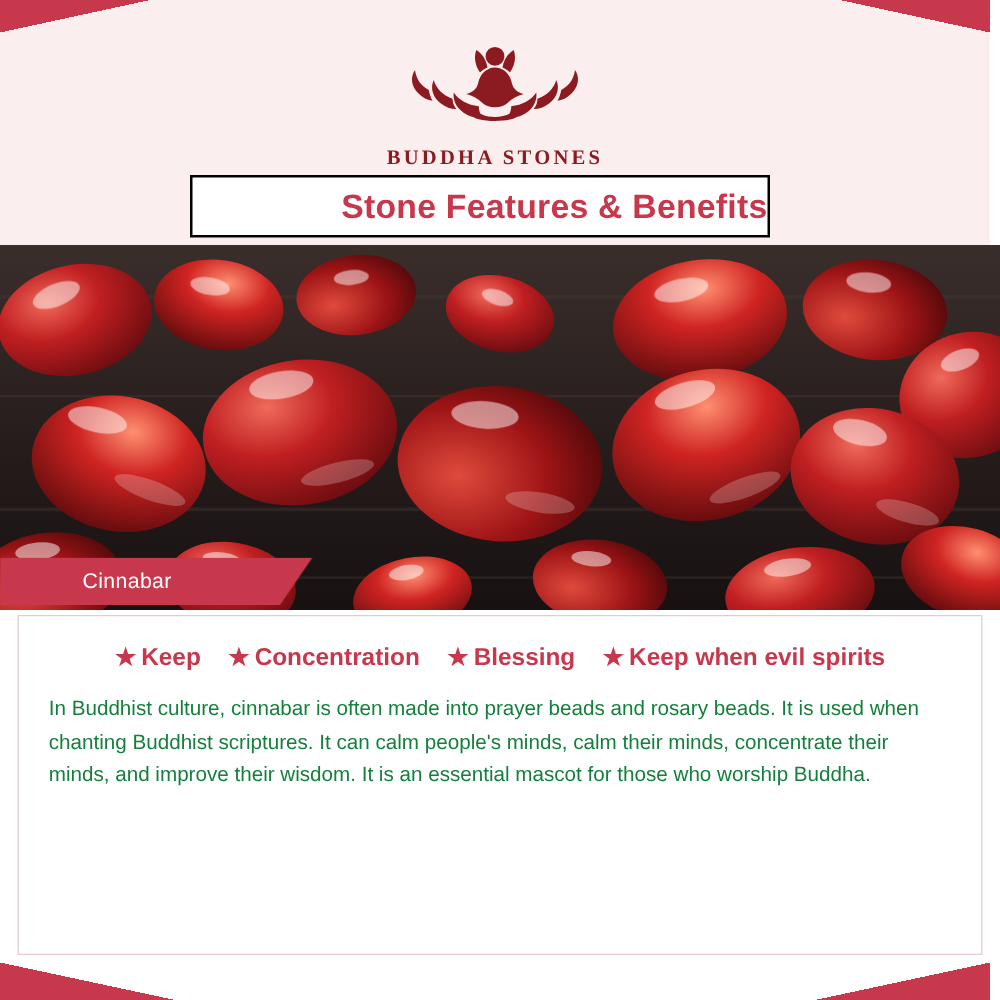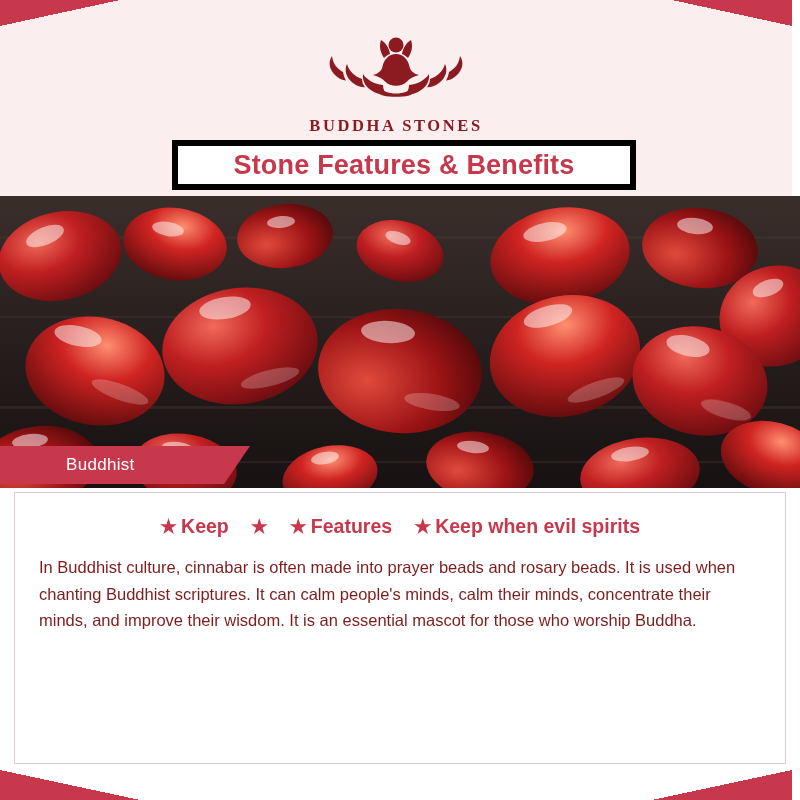--- a/index.html
+++ b/index.html
@@ -62,28 +62,28 @@
     letter-spacing: 2.6px;
     font-weight: bold;
     color: #8c1a21;
     font-family: "Liberation Serif", serif;
   }
 
   
   .title-ribbon {
     position: absolute;
     top: 140px;
-    left: 172px;
+    left: 152px;
     width: 464px;
     height: 50px;
     background: #ffffff;
-    border: 6px solid #000000;
+    border: 2px solid #000000;
     display: flex;
     align-items: center;
-    justify-content: center;
+    justify-content: flex-end;
   }
   .title-ribbon .title-text {
     font-size: 27px;
     font-weight: bold;
     color: #c8384c;
     letter-spacing: 0.2px;
     font-family: "Liberation Sans", sans-serif;
   }
 
   
@@ -140,21 +140,21 @@
     gap: 4px;
     font-size: 19.5px;
     font-weight: bold;
     color: #c8384c;
     white-space: nowrap;
   }
   .benefit .star { font-size: 19px; line-height: 1; }
   .desc {
     font-size: 16.5px;
     line-height: 1.62;
-    color: #7f1d1d;
+    color: #15803d;
     text-align: left;
     padding: 0 6px;
   }
 </style>
 </head>
 <body>
 
 <div class="page">
 
   <div class="header">
@@ -270,35 +270,36 @@
         <ellipse cx="120" cy="196" rx="30" ry="8" transform="rotate(20 120 196)"></ellipse>
         <ellipse cx="270" cy="182" rx="30" ry="8" transform="rotate(-14 270 182)"></ellipse>
         <ellipse cx="432" cy="206" rx="28" ry="8" transform="rotate(9 432 206)"></ellipse>
         <ellipse cx="596" cy="194" rx="30" ry="8" transform="rotate(-20 596 194)"></ellipse>
         <ellipse cx="726" cy="214" rx="26" ry="8" transform="rotate(16 726 214)"></ellipse>
       </g>
     </svg>
   </div>
 
   <div class="stone-tab">
-    <span class="stone-name">Buddhist</span>
+    <span class="stone-name">Cinnabar</span>
   </div>
 
   <div class="content">
     <div class="benefits">
       <span class="benefit">
         <span class="star">★</span>
         <span>Keep</span>
       </span>
       <span class="benefit">
         <span class="star">★</span>
+        <span>Concentration</span>
       </span>
       <span class="benefit">
         <span class="star">★</span>
-        <span>Features</span>
+        <span>Blessing</span>
       </span>
       <span class="benefit">
         <span class="star">★</span>
         <span>Keep when evil spirits</span>
       </span>
     </div>
     <p class="desc">In Buddhist culture, cinnabar is often made into prayer beads and rosary beads. It is used when chanting Buddhist scriptures. It can calm people's minds, calm their minds, concentrate their minds, and improve their wisdom. It is an essential mascot for those who worship Buddha.</p>
   </div>
 
   <div class="corner corner-tl"></div>

